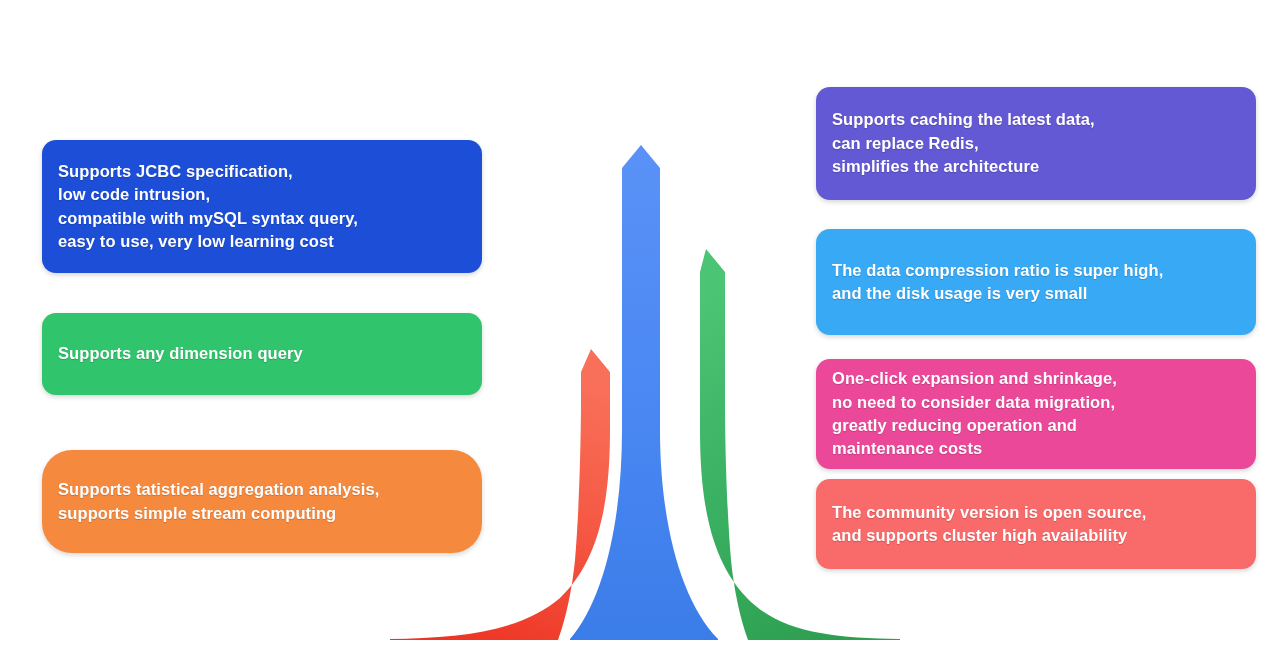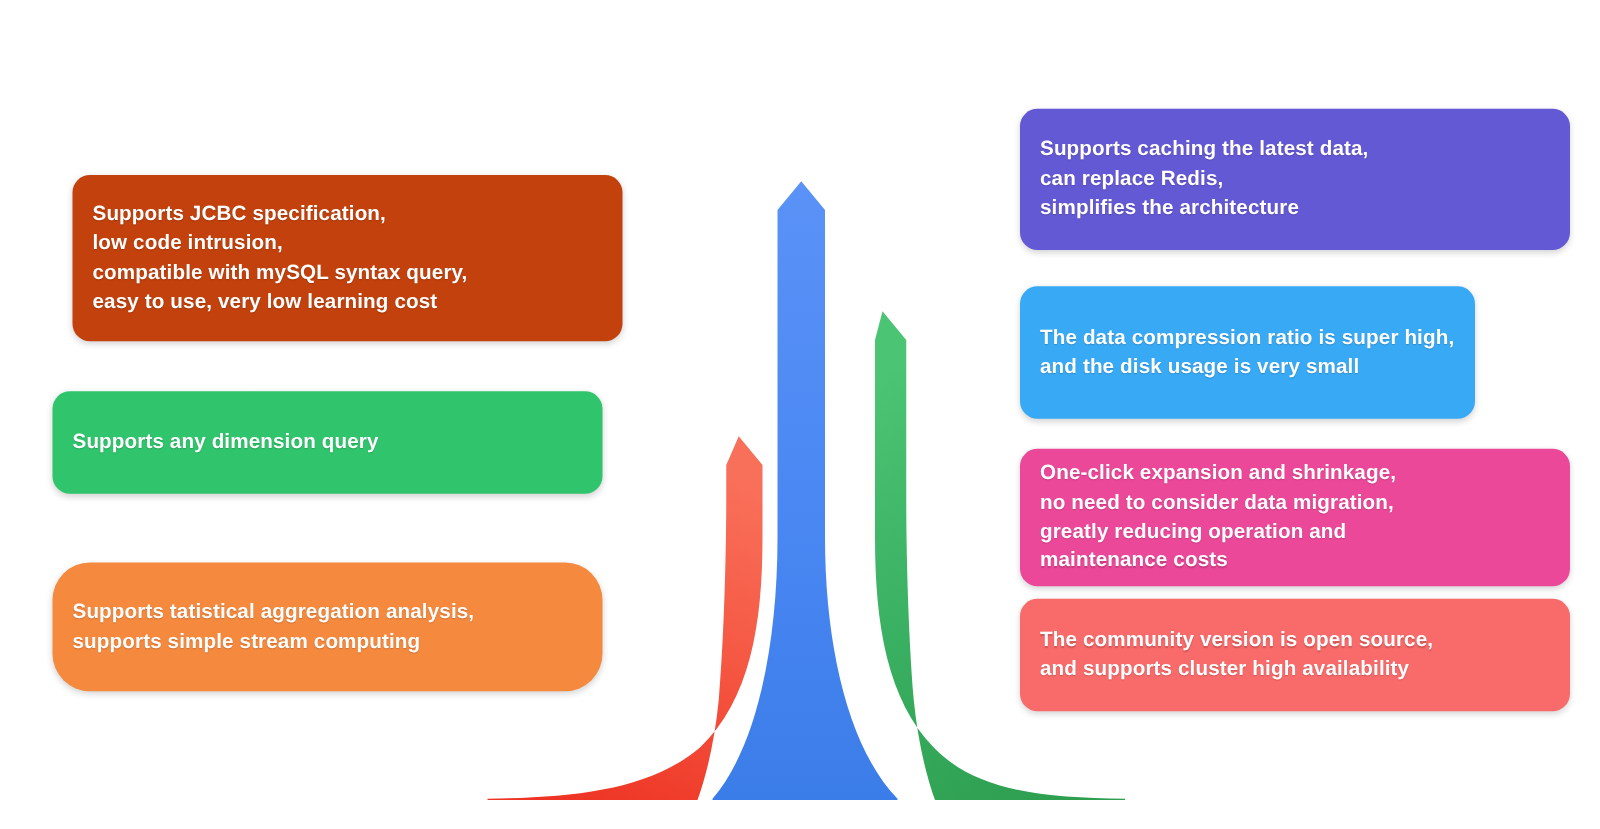--- a/index.html
+++ b/index.html
@@ -51,21 +51,21 @@
     white-space: pre-line;
   }
 
   
   #card-left-0 { left: 42px;  top: 140px; width: 440px; height: 133px; }
   #card-left-1 { left: 42px;  top: 313px; width: 440px; height: 82px;  }
   #card-left-2 { left: 42px;  top: 450px; width: 440px; height: 103px; }
 
   
   #card-right-0 { left: 816px; top: 87px;  width: 440px; height: 113px; }
-  #card-right-1 { left: 816px; top: 229px; width: 364px; height: 106px; }
+  #card-right-1 { left: 816px; top: 229px; width: 440px; height: 106px; }
   #card-right-2 { left: 816px; top: 359px; width: 440px; height: 110px; }
   #card-right-3 { left: 816px; top: 479px; width: 440px; height: 90px; }
 </style>
 </head>
 <body>
 
 <div id="stage">
 
   <svg id="flare-graphic" viewBox="0 0 1280 663">
     <defs>
@@ -115,21 +115,21 @@
              C 725 430, 726 500, 731 560
              C 734 590, 740 618, 748 640
              L 900 640
              L 900 639
              C 830 638, 780 632, 747 598
              C 710 560, 700 500, 700 430
              L 700 272
              Z"></path>
   </svg>
 
-  <div class="callout" id="card-left-0" style="background: #c2410c; margin-left: 16px;">
+  <div class="callout" id="card-left-0" style="background: #1d4ed8;">
     <span class="txt">Supports JCBC specification,
 low code intrusion,
 compatible with mySQL syntax query,
 easy to use, very low learning cost</span>
   </div>
   <div class="callout" id="card-left-1" style="background: rgb(48, 196, 108);">
     <span class="txt">Supports any dimension query</span>
   </div>
   <div class="callout" id="card-left-2" style="background: rgb(245, 137, 62); border-radius: 30px;">
     <span class="txt">Supports tatistical aggregation analysis,

